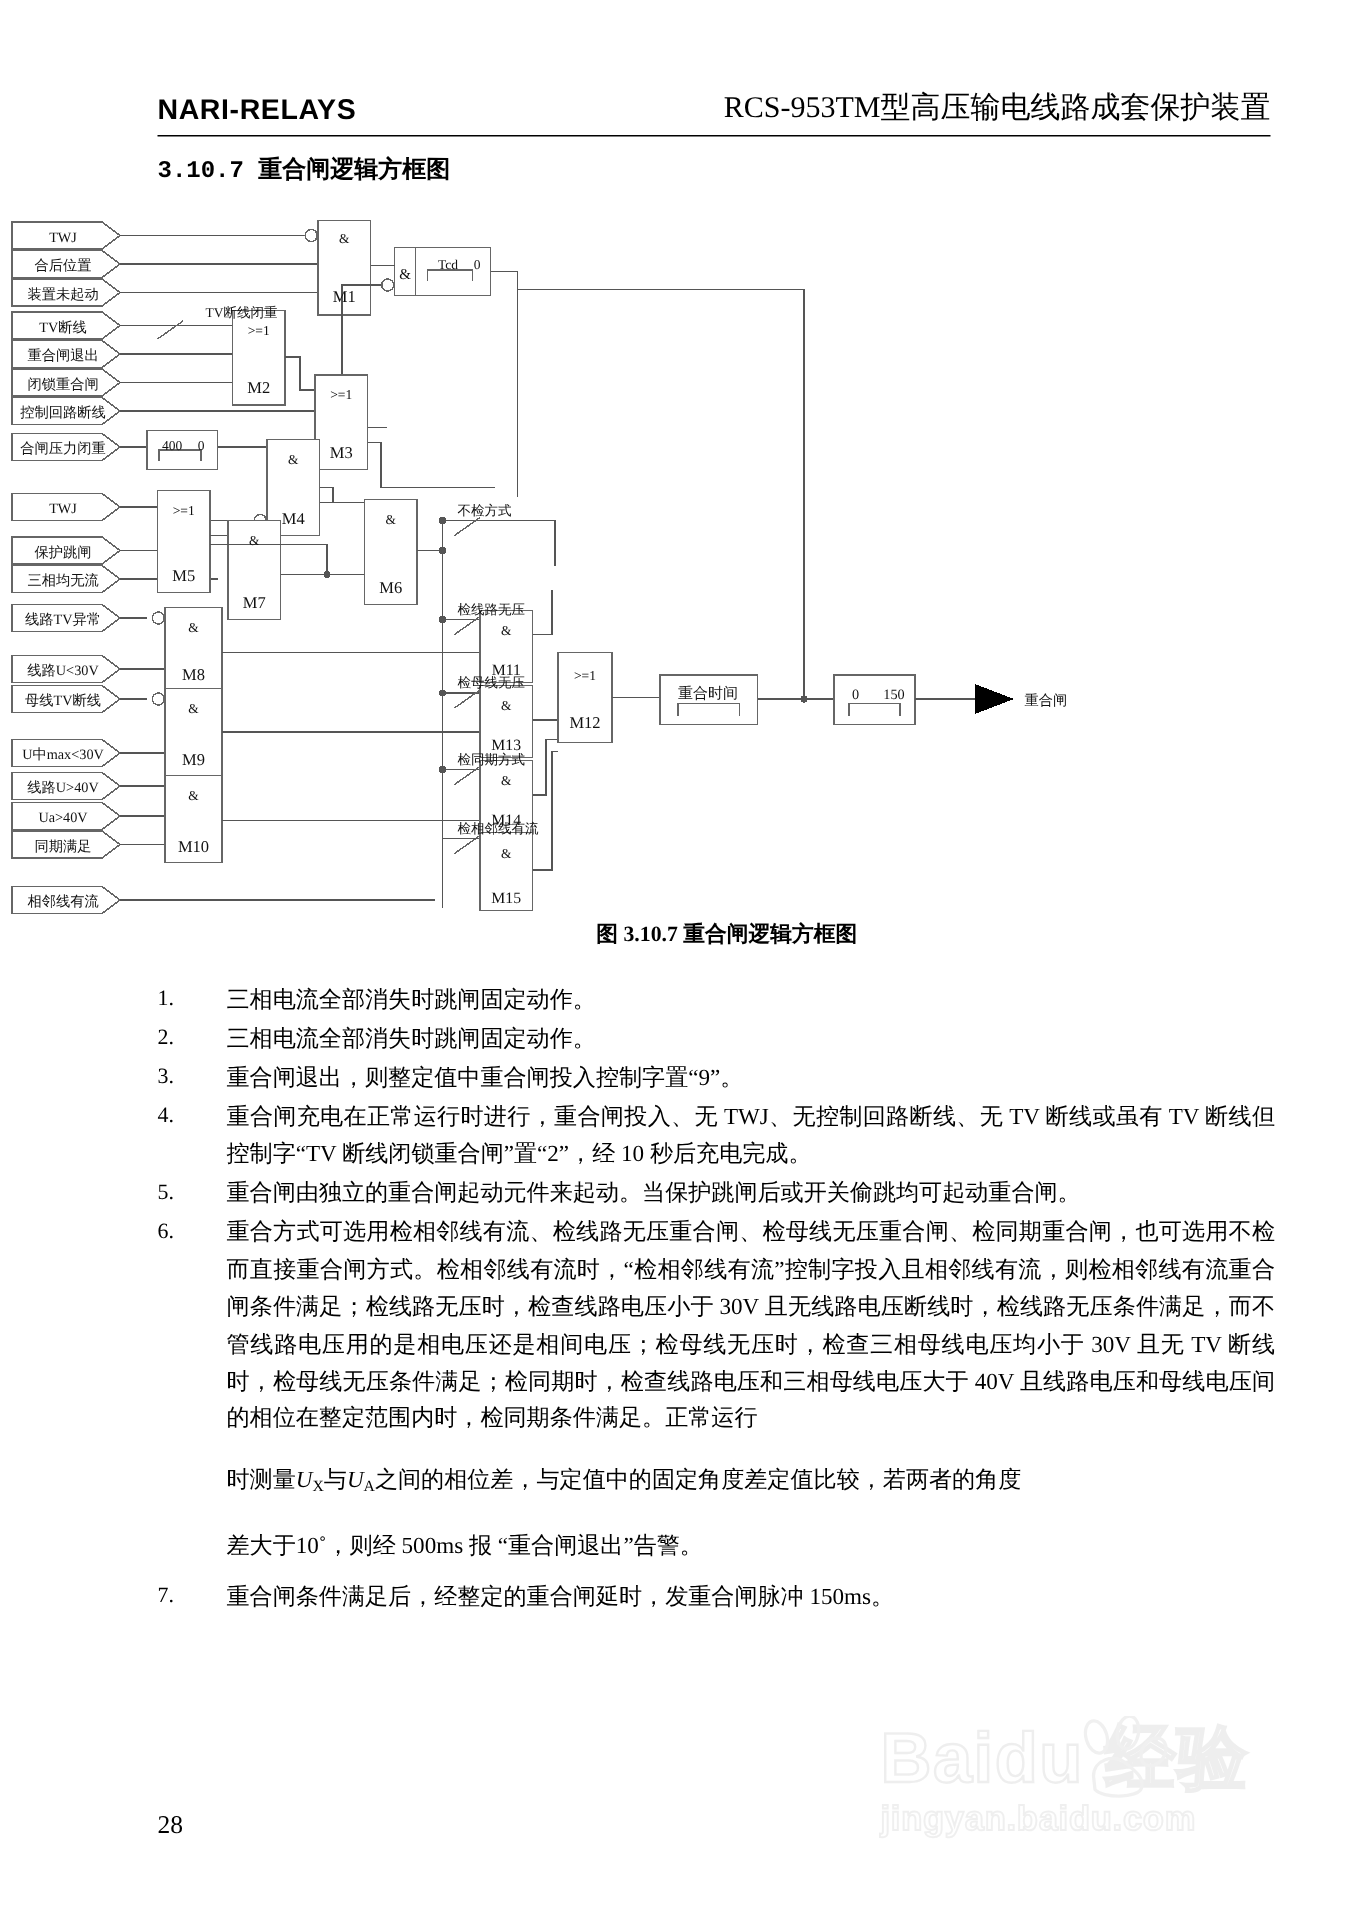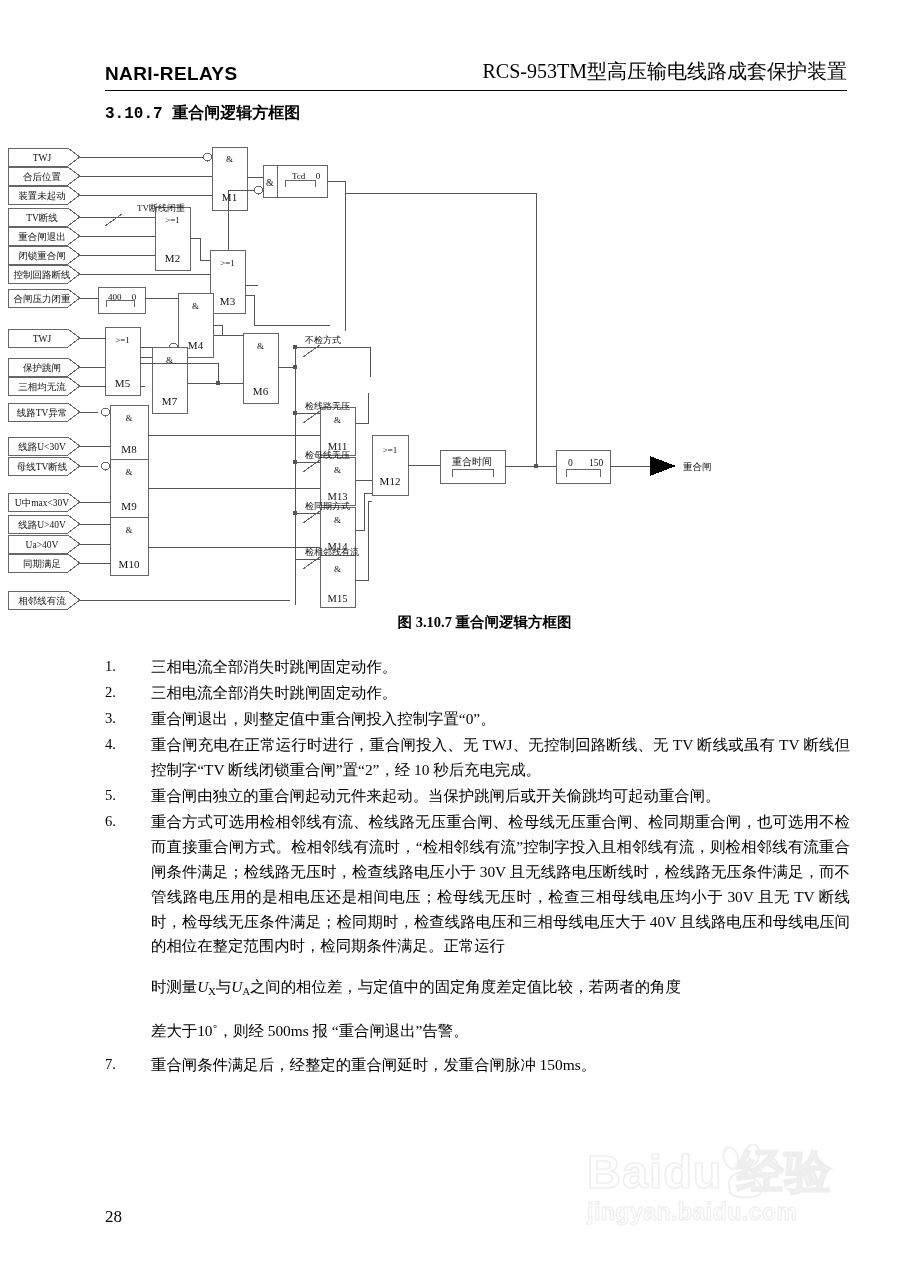--- a/index.html
+++ b/index.html
@@ -383,21 +383,21 @@
       <div class="item-body">三相电流全部消失时跳闸固定动作。</div>
     </div>
 
     <div class="item">
       <div class="item-num">2.</div>
       <div class="item-body">三相电流全部消失时跳闸固定动作。</div>
     </div>
 
     <div class="item">
       <div class="item-num">3.</div>
-      <div class="item-body">重合闸退出，则整定值中重合闸投入控制字置“0”。</div>
+      <div class="item-body">重合闸退出，则整定值中重合闸投入控制字置“9”。</div>
     </div>
 
     <div class="item">
       <div class="item-num">4.</div>
       <div class="item-body">重合闸充电在正常运行时进行，重合闸投入、无 TWJ、无控制回路断线、无 TV 断线或虽有 TV 断线但控制字“TV 断线闭锁重合闸”置“2”，经 10 秒后充电完成。</div>
     </div>
 
     <div class="item">
       <div class="item-num">5.</div>
       <div class="item-body">重合闸由独立的重合闸起动元件来起动。当保护跳闸后或开关偷跳均可起动重合闸。</div>

